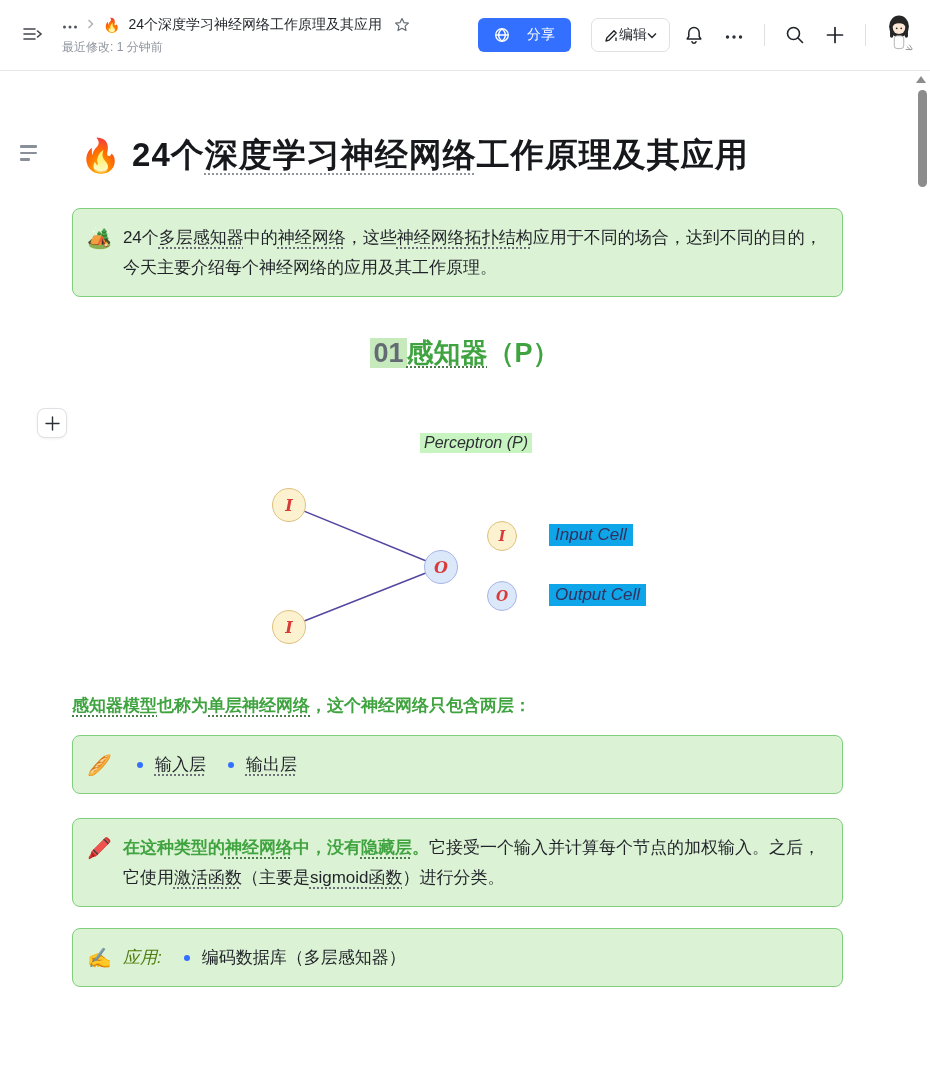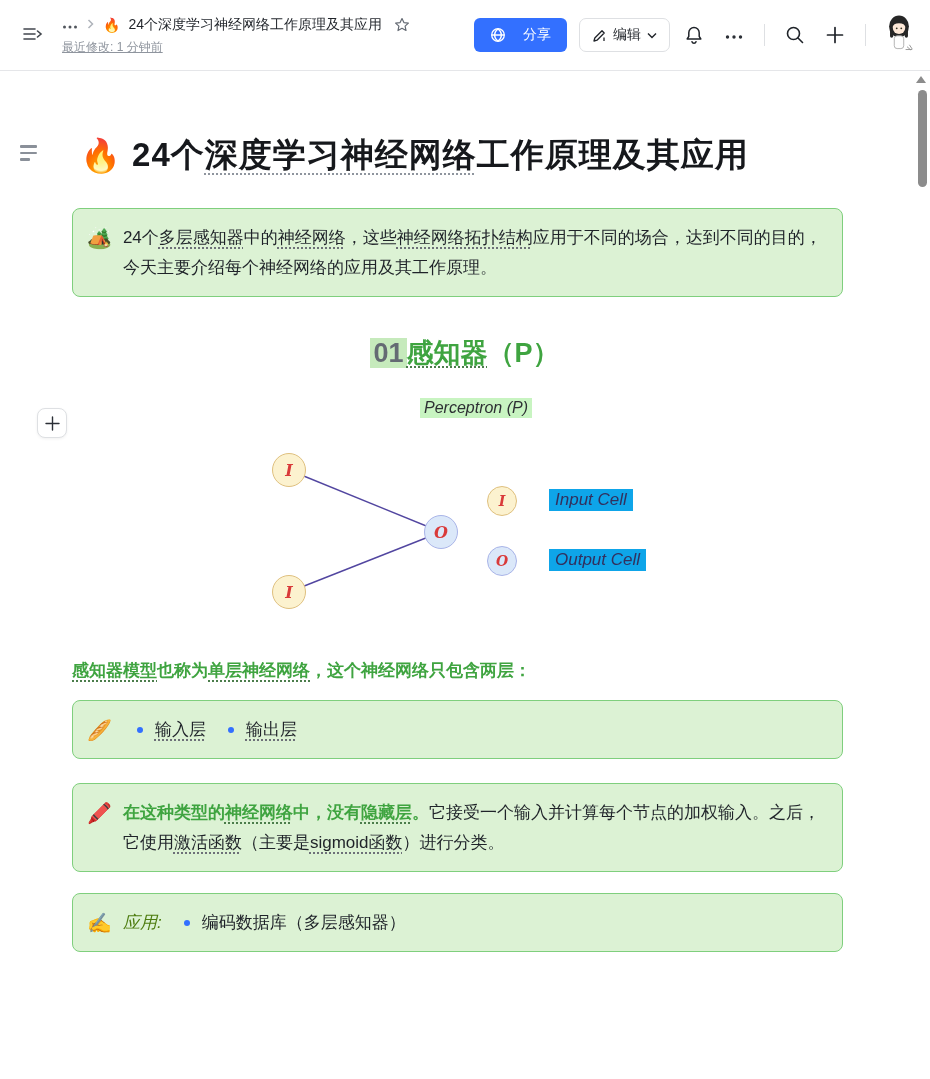--- a/index.html
+++ b/index.html
@@ -8,26 +8,26 @@
 
   
   .topbar { position:relative; height:71px; border-bottom:1px solid #e5e6e9;
     display:flex; align-items:center; padding-left:18px; background:#fff; }
   .tb-icon-btn { background:none; border:none; cursor:pointer; color:#41464d;
     display:flex; align-items:center; justify-content:center; width:30px; height:30px; border-radius:6px; }
   .tb-meta { margin-left:14px; display:flex; flex-direction:column; justify-content:center; }
   .breadcrumb { display:flex; align-items:center; gap:8px; height:22px; }
   .bc-title { font-size:14px; color:#1f2329; cursor:pointer; white-space:nowrap; }
   .bc-emoji { font-size:14px; }
-  .modified { font-size:12px; color:#8f959e; margin-top:3px;text-decoration:underline; }
+  .modified { font-size:12px; color:#8f959e; margin-top:3px; }
   .tb-actions { position:absolute; right:12px; top:0; height:70px; display:flex; align-items:center; gap:8px; }
   .share-btn { display:flex; align-items:center; gap:17px; height:34px; padding:0 16px;
     background:#3370ff; border:none; border-radius:6px; color:#fff; font-size:14px; cursor:pointer; }
-  .edit-btn { display:flex; align-items:center; gap:6px; height:34px; padding:0 12px;
-    background:#fff; border:1px solid #dee0e3; border-radius:7px; color:#1f2329; font-size:14px; cursor:pointer; margin-left:4px; }
+  .edit-btn { display:flex; align-items:center; height:34px; padding:0 12px;
+    background:#fff; border:1px solid #dee0e3; border-radius:7px; color:#1f2329; font-size:14px; cursor:pointer; margin-left:12px; }
   .icon-btn { width:32px; height:32px; display:flex; align-items:center; justify-content:center;
     background:none; border:none; cursor:pointer; color:#2b2f36; border-radius:6px; }
   .vdiv { width:1px; height:22px; background:#dee0e3; margin:0 6px; }
   .avatar { width:38px; height:46px; display:flex; align-items:center; justify-content:center; cursor:pointer; }
 
   
   .sb-arrow { position:fixed; right:4px; top:76px; width:0; height:0;
     border-left:5px solid transparent; border-right:5px solid transparent; border-bottom:7px solid #8c8c8c; }
   .sb-thumb { position:fixed; right:3px; top:90px; width:9px; height:97px; background:#8c8c8c; border-radius:5px; }
 
@@ -54,21 +54,21 @@
   h2.sec-heading { margin-top:38px; text-align:center; font-size:27px; font-weight:700; }
   .h2-num { color:#646a73; background:#c6eabc; padding:0 3px; }
   .h2-name { color:#3fa440; text-decoration-color:#4b7d4b; }
   .h2-paren { color:#3fa440; }
 
   .plus-btn { position:absolute; left:37px; top:337px; width:30px; height:30px; background:#fff;
     border:1px solid #dee0e3; border-radius:8px; cursor:pointer; display:flex; align-items:center;
     justify-content:center; color:#2b2f36; box-shadow:0 1px 3px rgba(0,0,0,.06); }
 
   
-  .diagram { position:relative; height:240px; margin-top:21px; font-style:italic;padding-left:8px; }
+  .diagram { position:relative; height:240px; margin-top:56px; font-style:italic;padding-left:8px; }
   .wires { position:absolute; left:0; top:0; }
   .dg-title { position:absolute; left:420px; top:6px; font-size:16px; color:#2d2f33;
     background:#c8f4c1; padding:1px 4px; }
   .node { position:absolute; width:34px; height:34px; border-radius:50%; display:flex;
     align-items:center; justify-content:center; font-family:"DejaVu Serif",serif;
     font-style:italic; font-weight:700; font-size:16px; color:#d93a3a; }
   .node.sm { width:30px; height:30px; font-size:14px; }
   .n-in { background:#fcf2cf; border:1px solid #dfc07f; }
   .n-out { background:#dbe8f9; border:1px solid #a9b4e8; }
   .lg-label { position:absolute; font-size:17px; color:#32305e; background:#0ea5e9; padding:1px 6px; }

